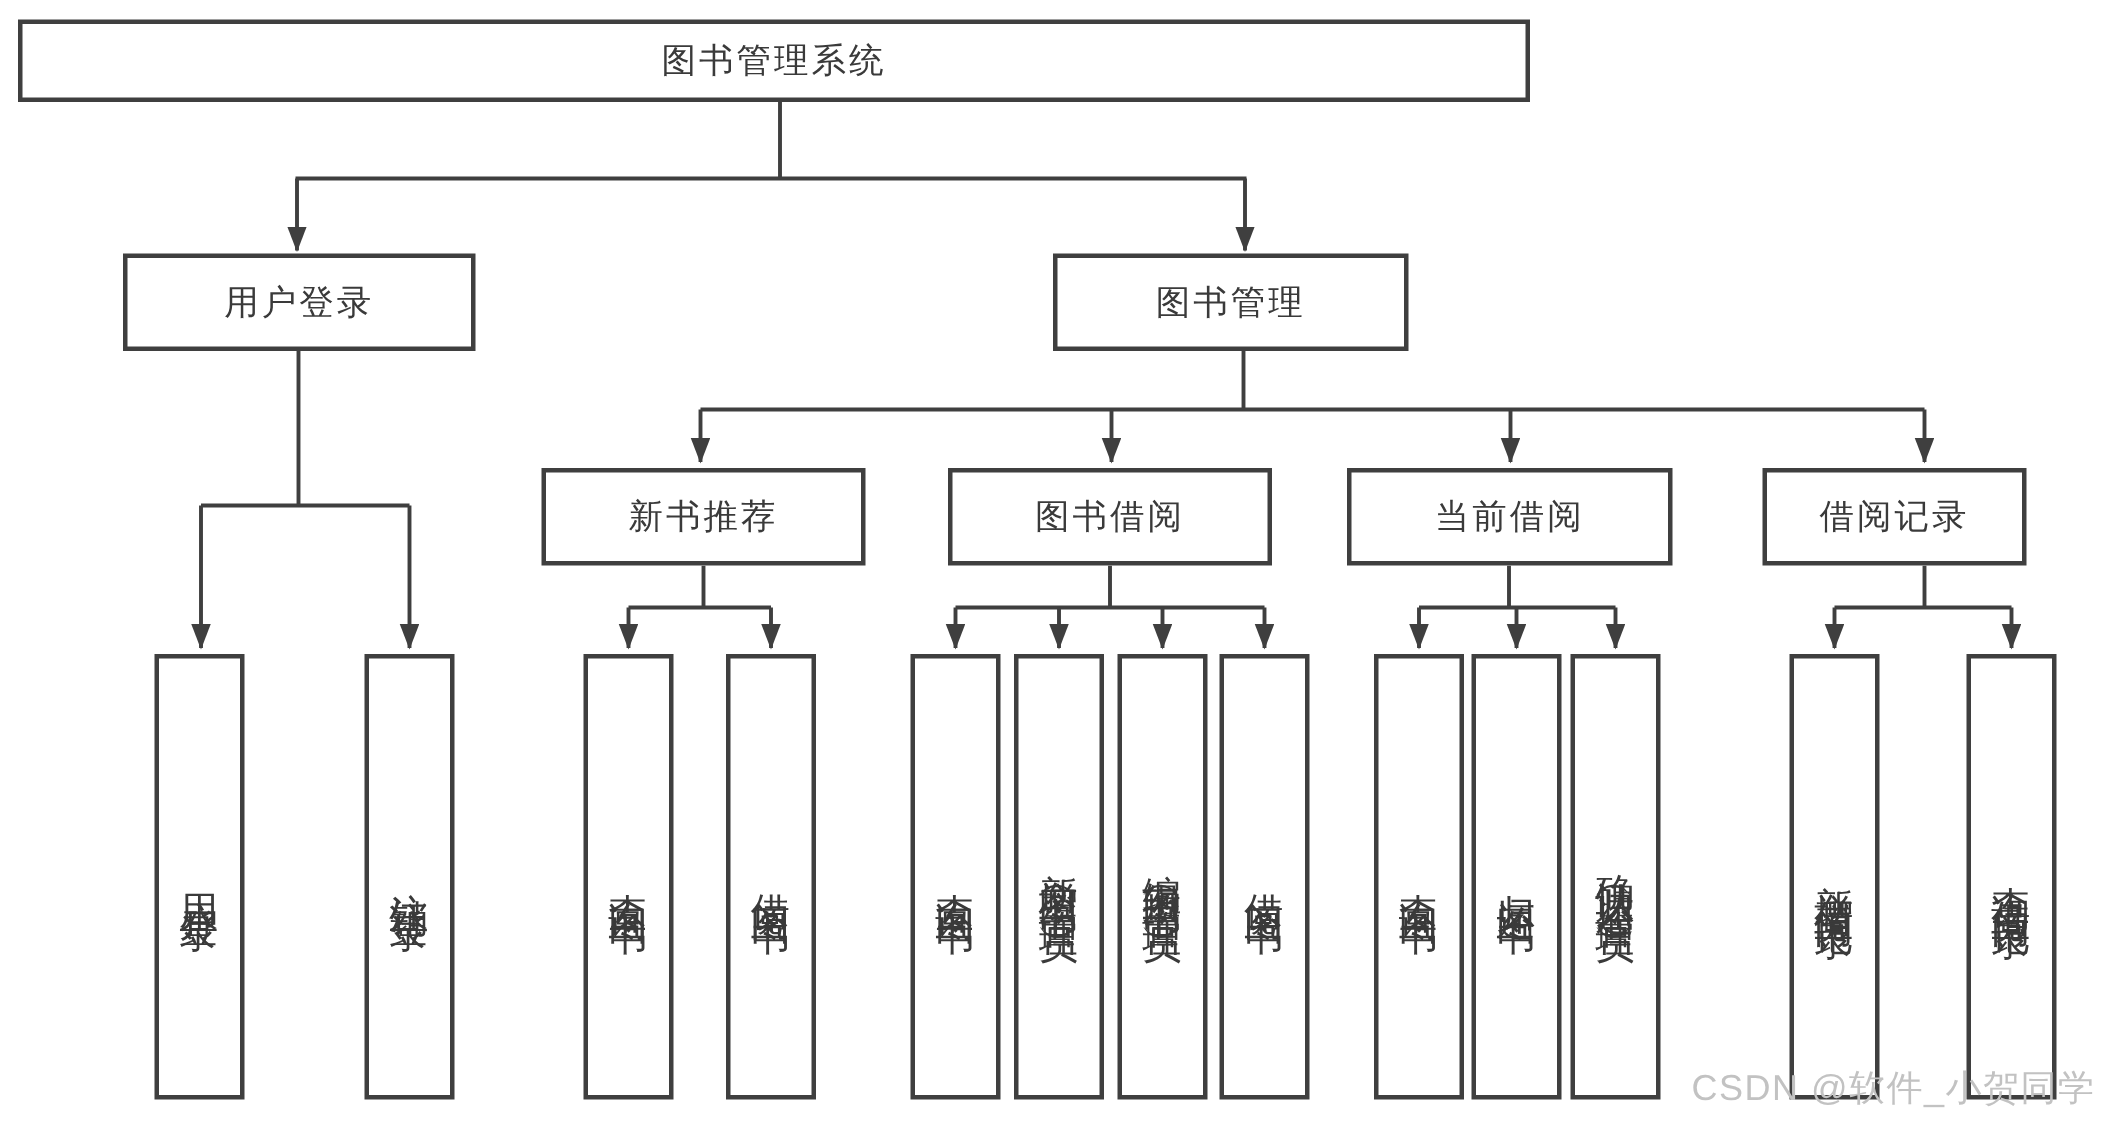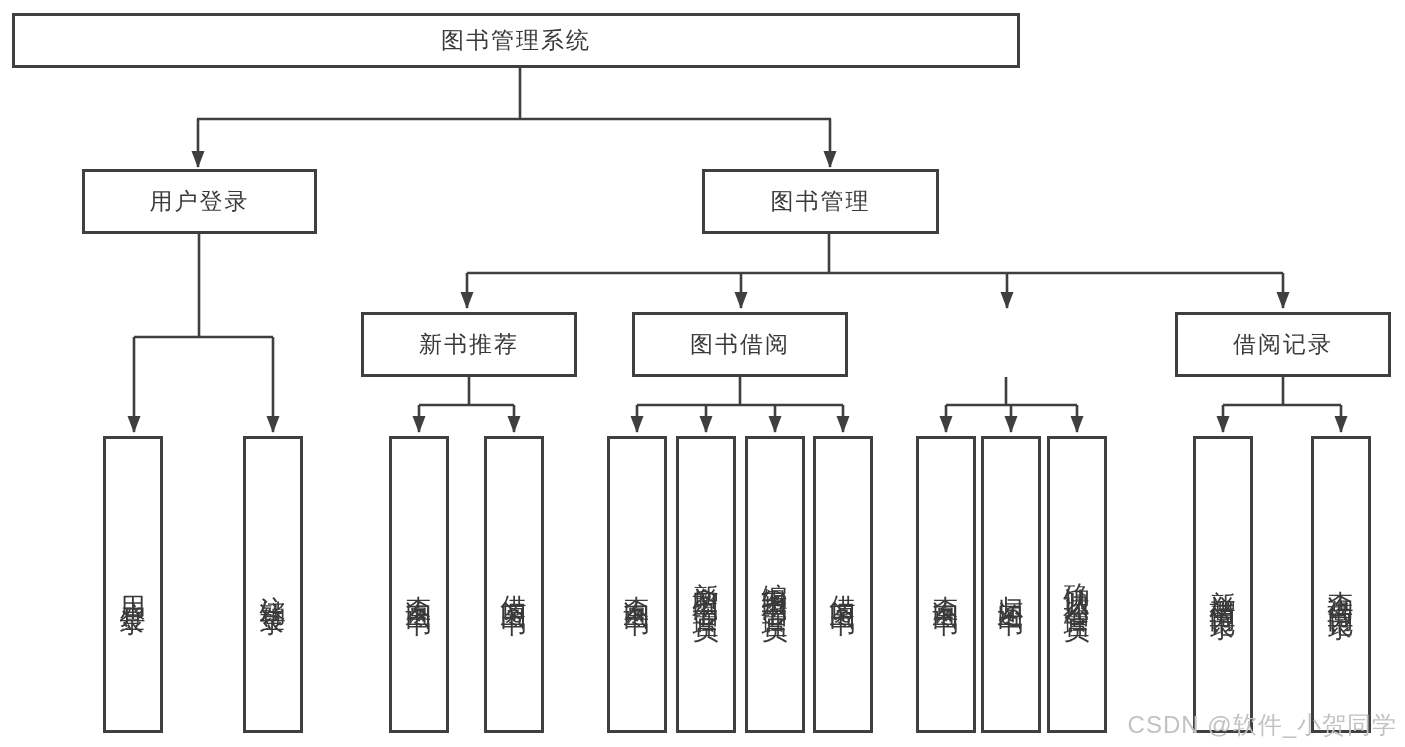--- a/index.html
+++ b/index.html
@@ -107,21 +107,24 @@
   <div class="box" style="left:702px;top:169px;width:237px;height:65px;">
     <span class="h-label">图书管理</span>
   </div>
 
   <div class="box" style="left:632px;top:312px;width:216px;height:65px;">
     <span class="h-label">图书借阅</span>
   </div>
   <div class="box" style="left:361px;top:312px;width:216px;height:65px;">
     <span class="h-label">新书推荐</span>
   </div>
-  <div class="box" style="left:1175px;top:312px;width:216px;height:65px;">
+  <div class="box" style="left:898px;top:312px;width:217px;height:65px;">
+    <span class="h-label">当前借阅</span>
+  </div>
+  <div class="box" style="left:1175px;top:312px;width:176px;height:65px;">
     <span class="h-label">借阅记录</span>
   </div>
 
   <div class="box leaf" style="left:103px;top:436px;width:60px;height:297px;">
     <span class="v-label">用户登录</span>
   </div>
   <div class="box leaf" style="left:243px;top:436px;width:60px;height:297px;">
     <span class="v-label">注销登录</span>
   </div>
 

